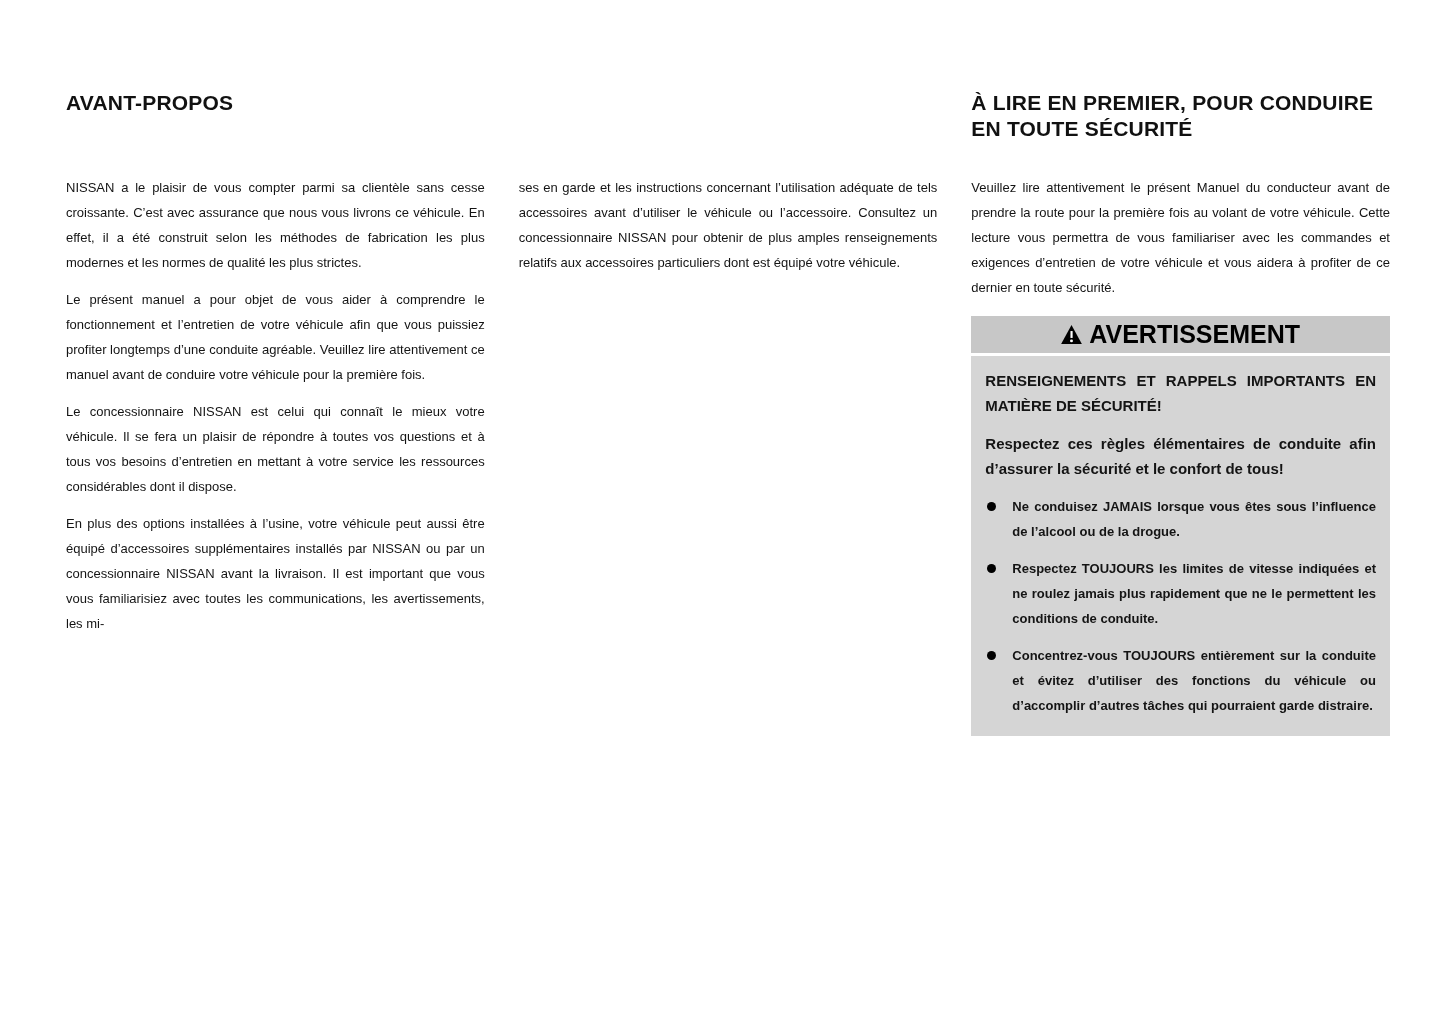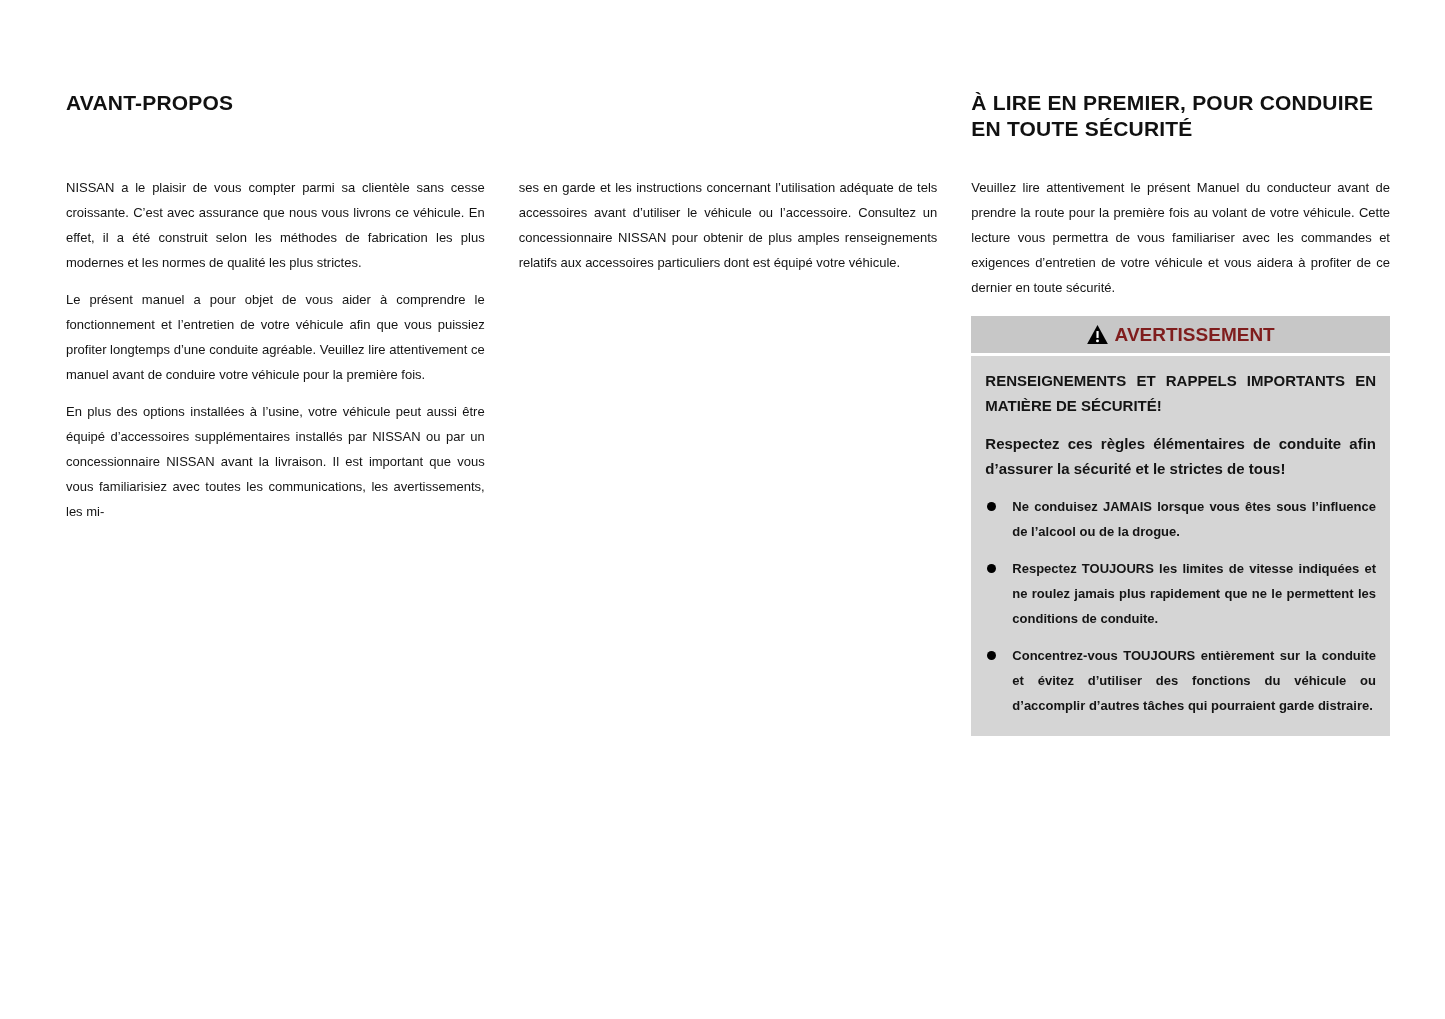--- a/index.html
+++ b/index.html
@@ -37,23 +37,23 @@
 
   
   .warning { margin-top: 16px; }
   .warning-header {
     background: #c7c7c7;
     height: 37px;
     display: flex;
     align-items: center;
     justify-content: center;
     gap: 7px;
-    font-size: 19px;
+    font-size: 25px;
     font-weight: bold;
-    color: #7f1d1d;
+    color: #000000;
   }
   .warn-icon { display: inline-flex; align-items: center; }
   .warning-body {
     background: #d5d5d5;
     margin-top: 3px;
     padding: 12px 14px 18px 14px;
   }
   .warning-body p {
     margin: 0 0 13px 0;
     font-size: 15px;
@@ -87,20 +87,21 @@
 <body>
 
 <div class="page">
 
   <div class="col">
     <div class="col-head">
       <h1>AVANT-PROPOS</h1>
     </div>
     <p class="body">NISSAN a le plaisir de vous compter parmi sa clientèle sans cesse croissante. C’est avec assurance que nous vous livrons ce véhicule. En effet, il a été construit selon les méthodes de fabrication les plus modernes et les normes de qualité les plus strictes.</p>
     <p class="body">Le présent manuel a pour objet de vous aider à comprendre le fonctionnement et l’entretien de votre véhicule afin que vous puissiez profiter longtemps d’une conduite agréable. Veuillez lire attentivement ce manuel avant de conduire votre véhicule pour la première fois.</p>
+    <p class="body">Le concessionnaire NISSAN est celui qui connaît le mieux votre véhicule. Il se fera un plaisir de répondre à toutes vos questions et à tous vos besoins d’entretien en mettant à votre service les ressources considérables dont il dispose.</p>
     <p class="body">En plus des options installées à l’usine, votre véhicule peut aussi être équipé d’accessoires supplémentaires installés par NISSAN ou par un concessionnaire NISSAN avant la livraison. Il est important que vous vous familiarisiez avec toutes les communications, les avertissements, les mi-</p>
   </div>
 
   <div class="col">
     <div class="col-head"></div>
     <p class="body">ses en garde et les instructions concernant l’utilisation adéquate de tels accessoires avant d’utiliser le véhicule ou l’accessoire. Consultez un concessionnaire NISSAN pour obtenir de plus amples renseignements relatifs aux accessoires particuliers dont est équipé votre véhicule.</p>
   </div>
 
   <div class="col">
     <div class="col-head">
@@ -114,21 +115,21 @@
           <svg width="21" height="19" viewBox="0 0 24 22" aria-hidden="true">
             <path d="M12 0 L24 22 H0 Z" fill="#000000"></path>
             <rect x="10.8" y="7" width="2.5" height="8" fill="#ffffff"></rect>
             <circle cx="12" cy="18.4" r="1.7" fill="#ffffff"></circle>
           </svg>
         </span>
         <span>AVERTISSEMENT</span>
       </div>
       <div class="warning-body">
         <p>RENSEIGNEMENTS ET RAPPELS IMPORTANTS EN MATIÈRE DE SÉCURITÉ!</p>
-        <p>Respectez ces règles élémentaires de conduite afin d’assurer la sécurité et le strictes de tous!</p>
+        <p>Respectez ces règles élémentaires de conduite afin d’assurer la sécurité et le confort de tous!</p>
         <ul class="warn-bullets">
           <li>
             <span>Ne conduisez JAMAIS lorsque vous êtes sous l’influence de l’alcool ou de la drogue.</span>
           </li>
           <li>
             <span>Respectez TOUJOURS les limites de vitesse indiquées et ne roulez jamais plus rapidement que ne le permettent les conditions de conduite.</span>
           </li>
           <li>
             <span>Concentrez-vous TOUJOURS entièrement sur la conduite et évitez d’utiliser des fonctions du véhicule ou d’accomplir d’autres tâches qui pourraient garde distraire.</span>
           </li>

